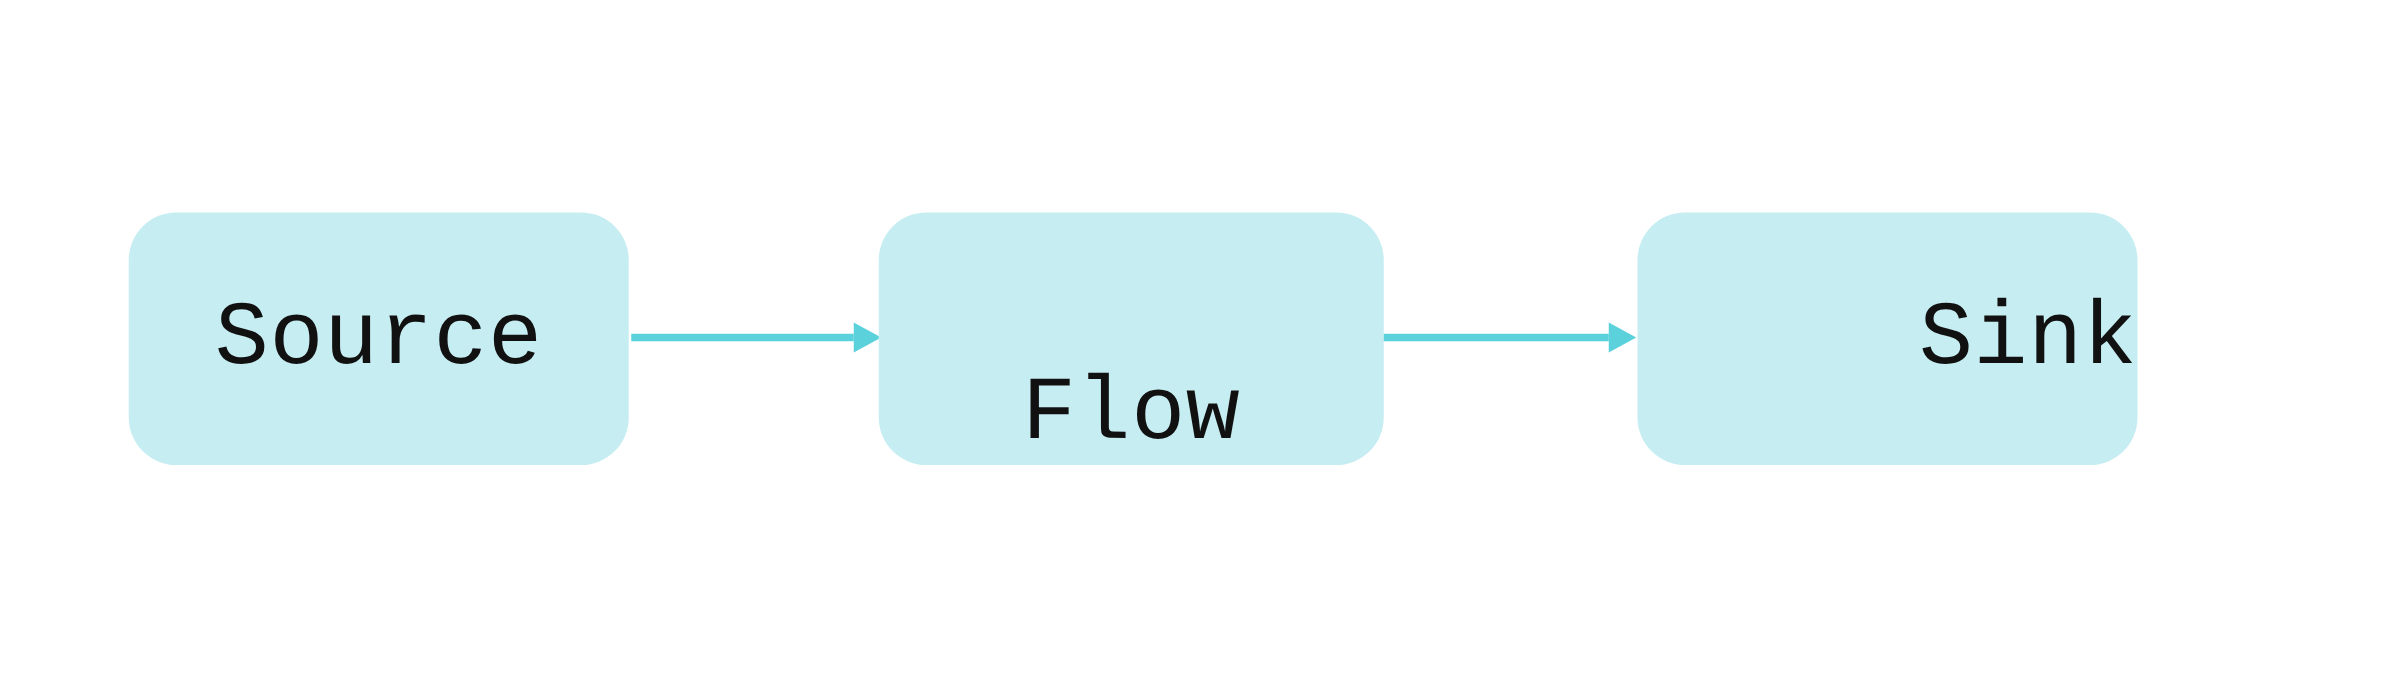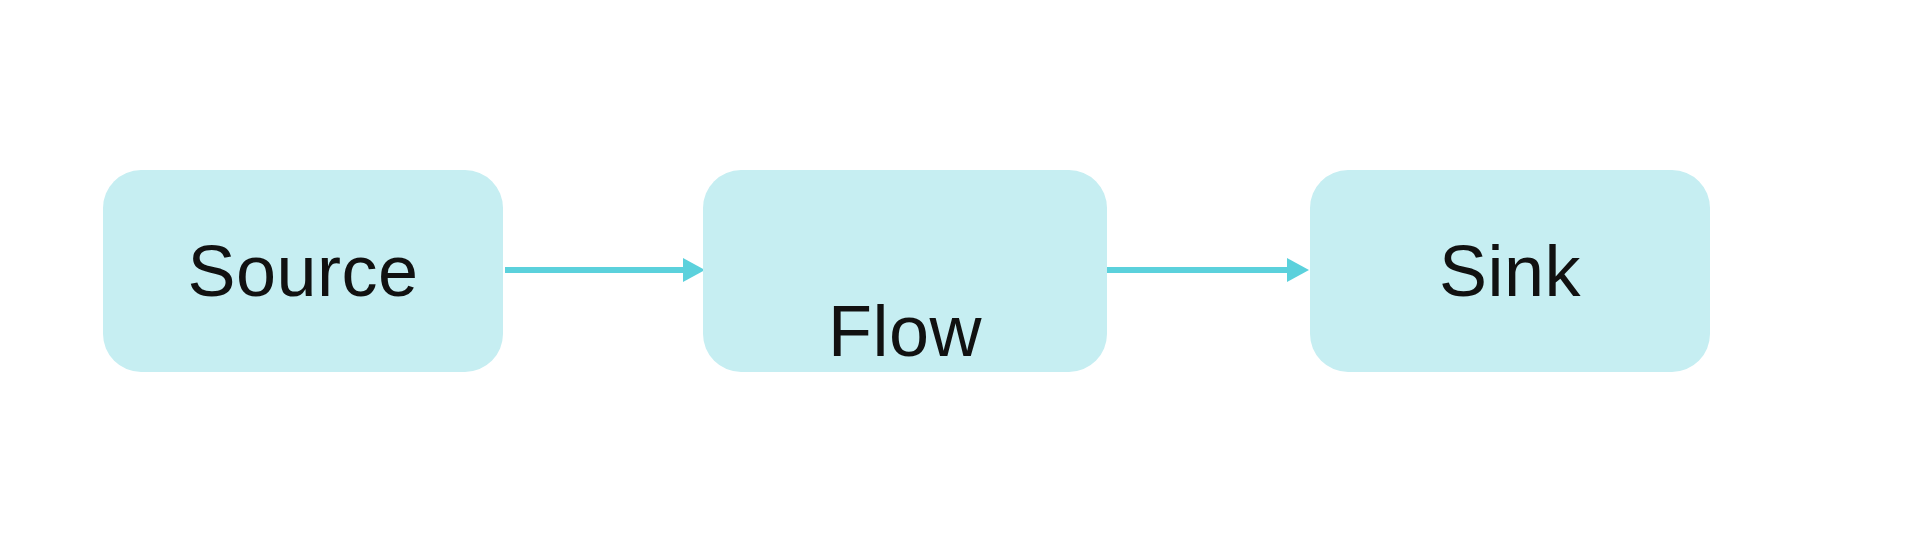--- a/index.html
+++ b/index.html
@@ -6,42 +6,42 @@
     margin: 0;
     padding: 0;
     background: #ffffff;
   }
   .canvas {
     position: relative;
     width: 1915px;
     height: 516px;
     background: #ffffff;
     overflow: hidden;
-    font-family: Liberation Sans, sans-serif;
+    font-family: Liberation Mono, monospace;
   }
   .node {
     position: absolute;
     top: 170px;
     height: 202px;
     background: #c6eef2;
     border-radius: 38px;
     display: flex;
     align-items: center;
     justify-content: center;
   }
   .node-label {
     font-size: 72px;
     font-weight: 400;
     color: #111111;
     letter-spacing: 0.5px;
     white-space: nowrap;
   }
   .node-source { left: 103px;  width: 400px; }
   .node-flow   { left: 703px;  width: 404px; align-items: flex-end; }
-  .node-sink   { left: 1310px; width: 400px; }
+  .node-sink   { left: 1310px; width: 400px; justify-content: flex-end; }
 
   .edge {
     position: absolute;
     top: 258px;            
     height: 24px;
     display: flex;
     align-items: center;
   }
   .edge-line {
     flex: 1;

